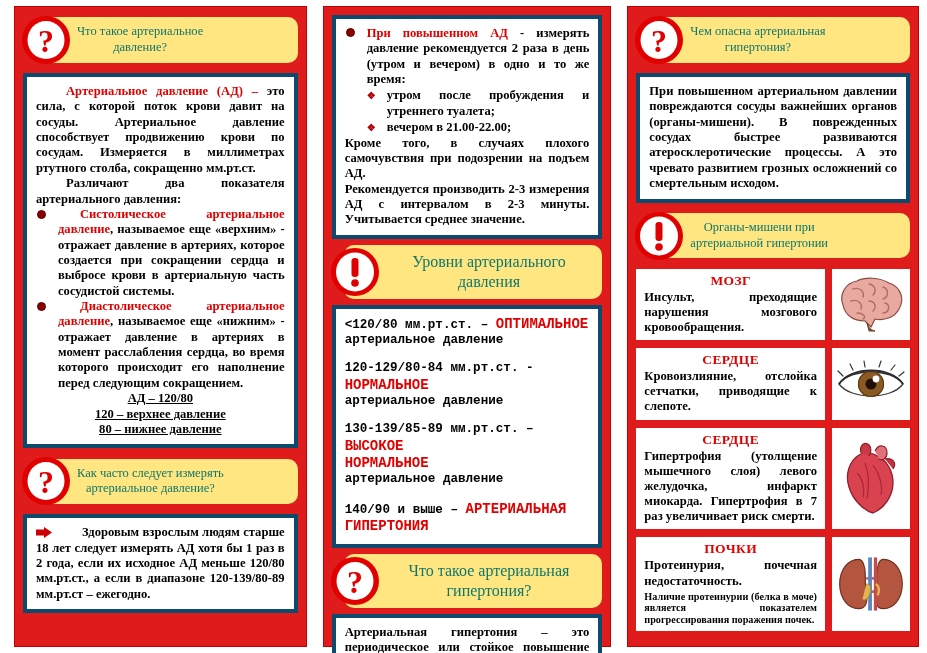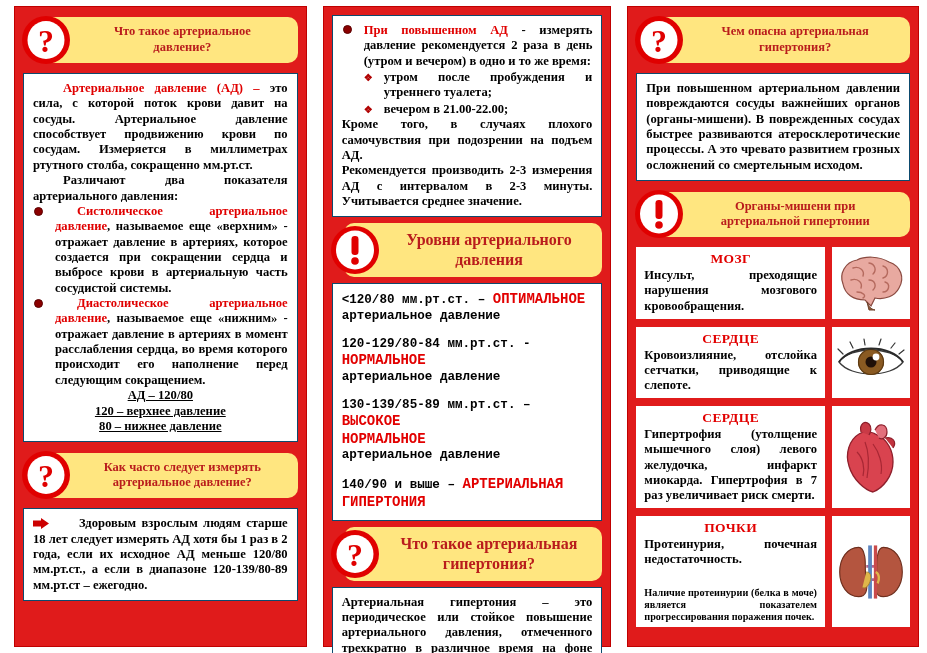--- a/index.html
+++ b/index.html
@@ -36,44 +36,44 @@
     align-items: center;
     min-height: 50px;
     margin-left: 12px;
   }
   .banner-pill {
     flex: 1;
     background: #ffe680;
     border-radius: 10px;
     padding: 7px 10px 7px 42px;
     text-align: center;
-    color: #b91c1c;
-    font-weight: bold;
+    color: #0f766e;
+    font-weight: normal;
     font-size: 12.5px;
     line-height: 1.25;
     min-height: 44px;
     display: flex;
     align-items: center;
-    justify-content: center;
+    justify-content: flex-start;
   }
   .banner-pill.small { font-size: 16px; }
   .badge {
     position: absolute;
     left: -14px;
     top: 50%;
     transform: translateY(-50%);
     width: 50px; height: 50px;
     z-index: 3;
   }
   .badge svg { display: block; width: 50px; height: 50px; }
 
   
   .box {
     background: #ffffff;
-    border: 1px solid #0c4a6e;
+    border: 4px solid #0c4a6e;
     padding: 7px 9px;
     color: #000000;
     font-size: 12.6px;
     line-height: 1.22;
     font-weight: bold;
     text-align: justify;
   }
   .box p { margin: 0; }
   .box p + p { margin-top: 0px; }
   .indent { text-indent: 30px; }
@@ -147,21 +147,21 @@
     text-align: center;
     color: #e20000;
     font-weight: bold;
     font-size: 13.5px;
     letter-spacing: 0.4px;
     margin-bottom: 1px;
   }
   .organ-note {
     font-size: 10.2px;
     line-height: 1.15;
-    margin-top: 20px;
+    margin-top: 2px;
     text-align: justify;
   }
   .organ-img {
     width: 78px;
     background: #ffffff;
     display: flex;
     align-items: center;
     justify-content: center;
     padding: 2px;
   }

